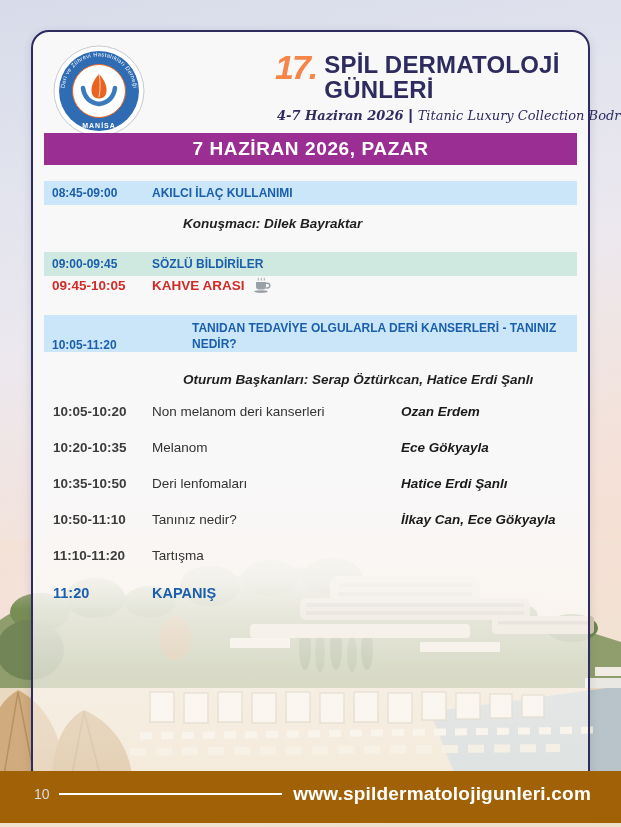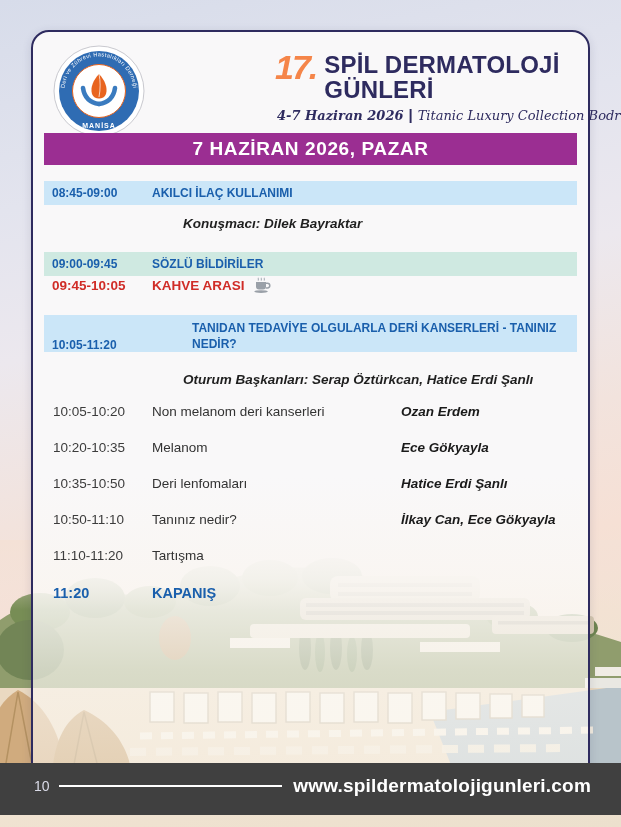--- a/index.html
+++ b/index.html
@@ -40,28 +40,28 @@
   .hl-teal{background:#cfe9e1;}
   .session.two-line{align-items:flex-end;padding-top:5px;padding-bottom:0;gap:40px;}
   .session.two-line .s-title{max-width:368px;line-height:1.35;}
   .note{margin:11px 0 0 139px;font-size:13.5px;font-style:italic;font-weight:600;color:#1f1f1f;}
   .mt16{margin-top:16px;} .mt21{margin-top:21px;} .mt20{} .mt12{margin-top:20px;}
   .coffee{display:flex;align-items:center;padding-left:8px;color:#d02c27;font-weight:bold;font-size:13.5px;}
   .coffee .time{width:100px;flex-shrink:0;}
   .coffee-icon{margin-left:8px;display:inline-flex;}
   .talks{margin-top:15px;}
   .talk{display:flex;align-items:baseline;padding-left:9px;margin-bottom:16px;font-size:13.5px;line-height:20px;}
-  .talk .time{width:99px;flex-shrink:0;color:#3c3c3c;}
+  .talk .time{width:99px;flex-shrink:0;color:#3c3c3c;font-weight:bold;}
   .talk .topic{flex:1;color:#333;}
   .talk .speaker{width:176px;flex-shrink:0;font-weight:bold;font-style:italic;color:#1a1a1a;}
   .closing{display:flex;align-items:center;padding-left:9px;margin-top:19px;
     color:#1a5fac;font-weight:bold;font-size:14.5px;}
   .closing .time{width:99px;flex-shrink:0;}
   
-  .footer{position:absolute;left:0;bottom:12px;width:621px;height:52px;background:#404040;z-index:2;
+  .footer{position:absolute;left:0;bottom:4px;width:621px;height:52px;background:#a16207;z-index:2;
     display:flex;align-items:center;box-sizing:border-box;padding:0 30px 6px 34px;}
   .page-num{color:#dadbe8;font-size:14px;}
   .rule{flex:1;height:2px;background:#fff;margin:0 11px 0 9px;}
   .site{color:#fff;font-weight:bold;font-size:19px;letter-spacing:.2px;}
 </style>
 </head>
 <body>
 
 <svg class="landscape" viewBox="0 0 621 235" xmlns="http://www.w3.org/2000/svg" aria-hidden="true">
   <defs>

